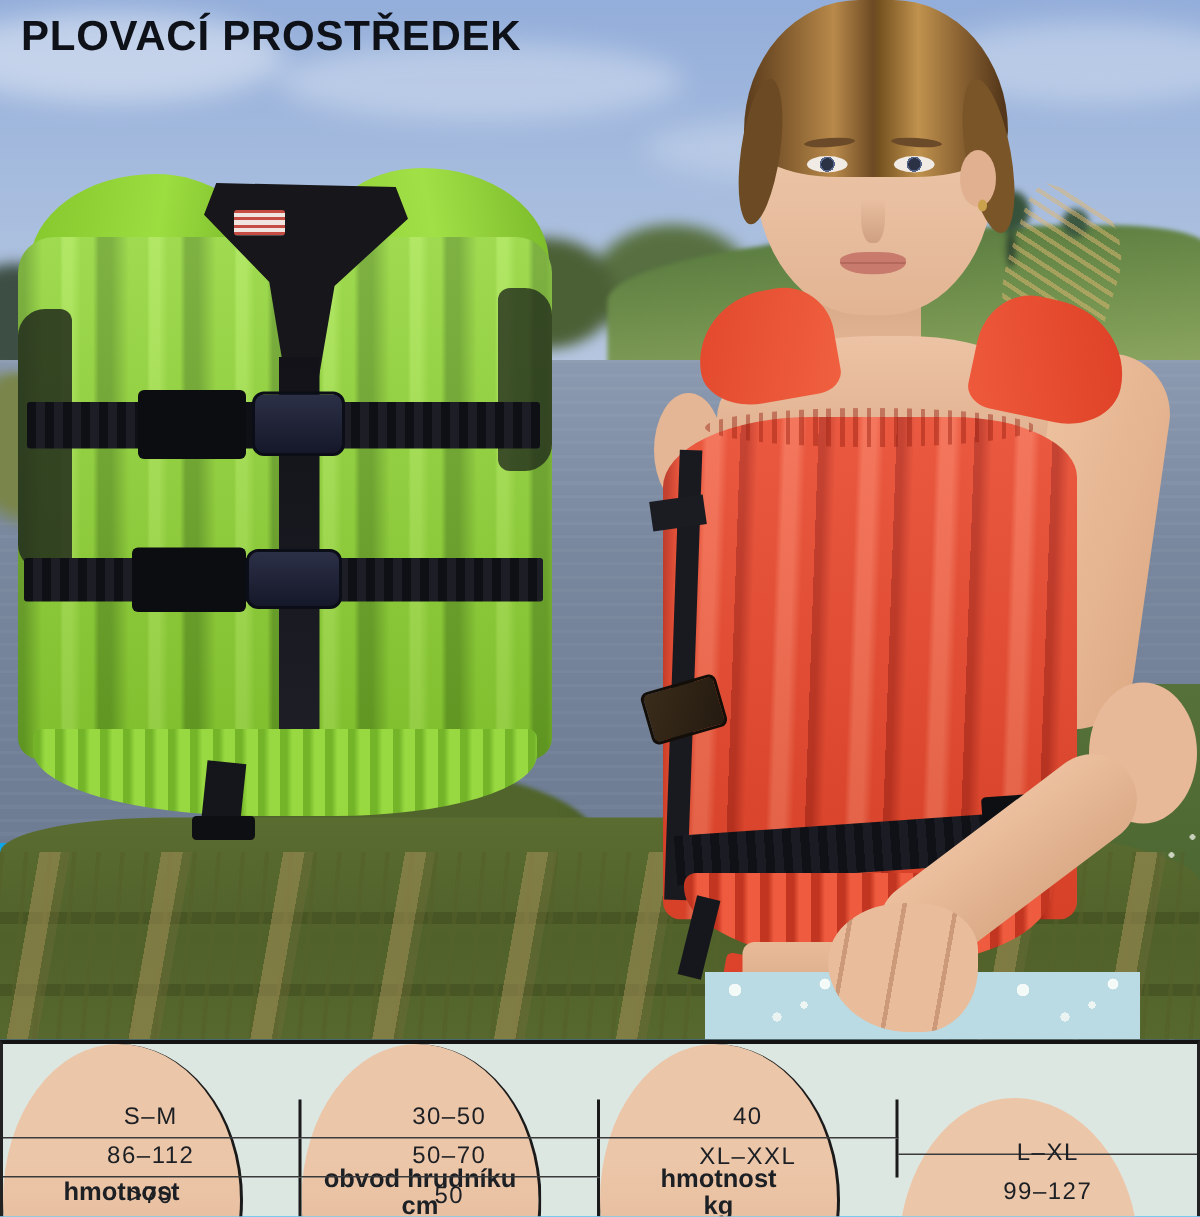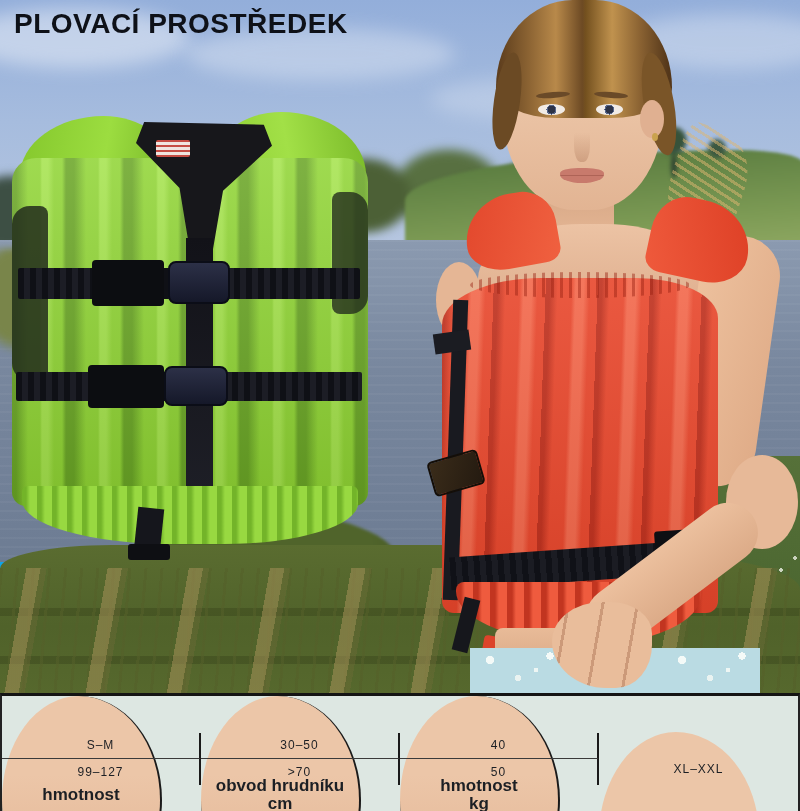--- a/index.html
+++ b/index.html
@@ -198,21 +198,21 @@
 
   
   .size-table { position:absolute; left:0; top:693px; width:800px; height:118px;
     background:#dde7e2; border-top:3px solid #141414; border-left:2px solid #222; border-right:2px solid #222;
     display:grid; grid-template-columns:199px 199px 199px 199px; grid-template-rows:37px 26px 26px 26px;
     color:#1c1f24; z-index:25; }
   .cell { display:flex; flex-direction:column; align-items:center; justify-content:center;
     border-right:2px solid #1a1a1a; font-size:17px; line-height:1.05; }
   .cell:nth-child(4n) { border-right:none;margin-top:36px; }
   .cell.head { font-weight:bold; border-bottom:3px solid #141414; }
-  .cell.data { border-bottom:1.5px solid #3a3a3a; letter-spacing:1px; font-size:12px; }
+  .cell.data { border-bottom:1.5px solid #3a3a3a; letter-spacing:1px; font-size:16px; }
   .cell.data.lastrow { border-bottom:none; }
 </style>
 </head>
 <body>
 
 <div class="page">
 
   <div class="photo">
     <div class="abs sky"></div>
     <div class="abs cloud c1"></div>
@@ -310,20 +310,23 @@
     </div>
     <div class="cell head">
       <span>minimální</span>
       <span>vztlak N</span>
     </div>
 
     <div class="cell data">S–M</div>
     <div class="cell data">30–50</div>
     <div class="cell data">40</div>
 
+    <div class="cell data">L–XL</div>
+    <div class="cell data">86–112</div>
+    <div class="cell data">50–70</div>
 
     <div class="cell data lastrow">XL–XXL</div>
     <div class="cell data lastrow">99–127</div>
     <div class="cell data lastrow">&gt;70</div>
     <div class="cell data lastrow">50</div>
   </div>
 
 </div>
 
 </body></html>

